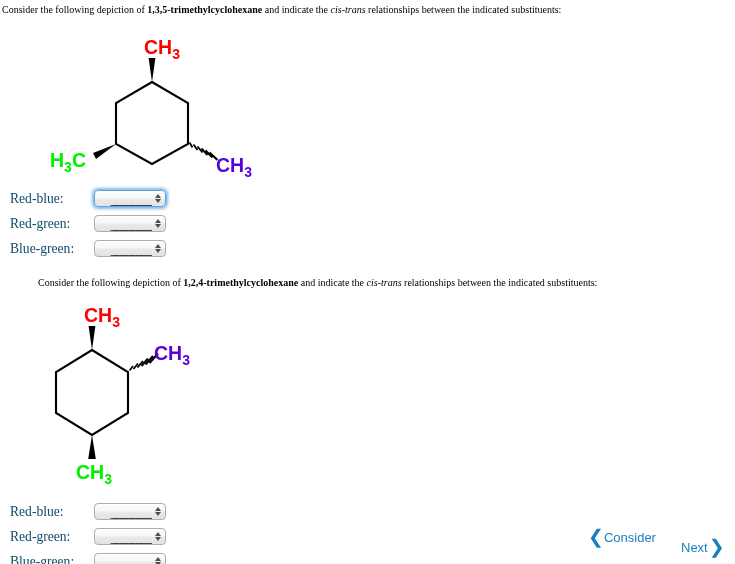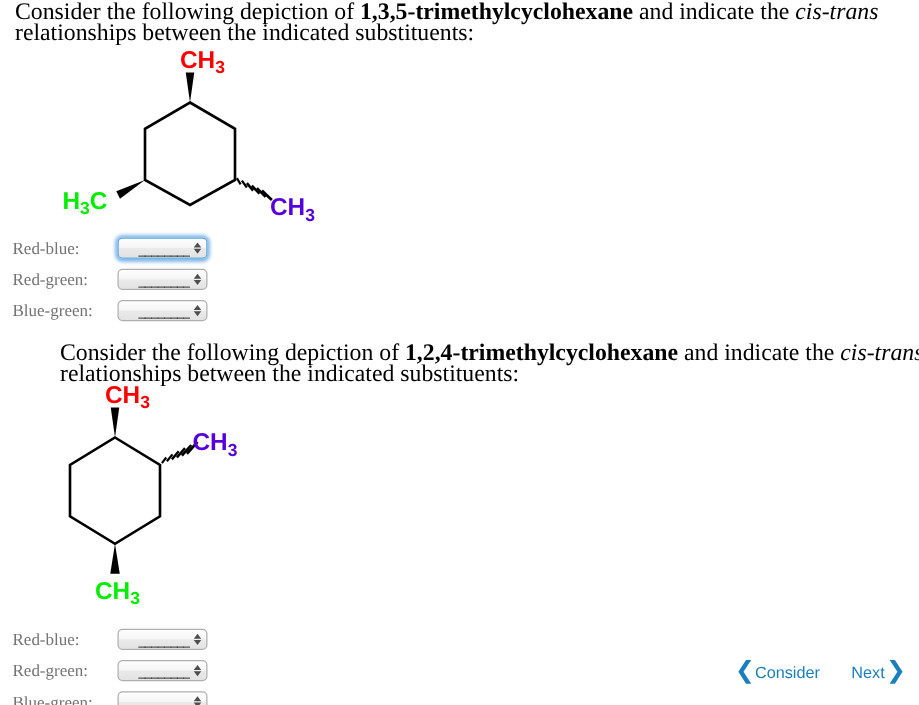--- a/index.html
+++ b/index.html
@@ -13,23 +13,23 @@
     height: 564px;
     position: relative;
     overflow: hidden;
     font-family: "Liberation Serif", "DejaVu Serif", serif;
     color: #000000;
   }
 
   
   .question-block {
     position: absolute;
-    left: 12px;
+    left: 2px;
     width: 712px;
-    font-size: 19px;
+    font-size: 10px;
     line-height: 16.5px;
     color: #000;
   }
   #question-1-text { top: 2px; }
   #question-2-text { top: 275px; margin-left: 36px; }
 
   .chem-name {
     font-weight: bold;
   }
   .italic-term {
@@ -52,21 +52,21 @@
   #answers-2 { top: 499px; }
 
   .answer-row {
     height: 25px;
     display: flex;
     align-items: center;
   }
   .answer-label {
     font-family: "Liberation Serif", "DejaVu Serif", serif;
     font-size: 13.6px;
-    color: #737373;
+    color: #0c4a6e;
     width: 84px;
     white-space: nowrap;
   }
   .answer-select {
     width: 72px;
     height: 17px;
     box-sizing: border-box;
     border: 1px solid #aeaeae;
     border-radius: 4px;
     background: linear-gradient(to bottom, #fdfdfd 0%, #f6f6f6 48%, #eaeaea 52%, #e2e2e2 100%);
@@ -130,21 +130,21 @@
     font-size: 13px;
     color: #1a7fc1;
     text-decoration: none;
     cursor: pointer;
     white-space: nowrap;
     display: flex;
     align-items: center;
     height: 22px;
   }
   #nav-previous { left: 0px; top: 1px; }
-  #nav-next { left: 93px; top: 1px; }
+  #nav-next { left: 93px; top: 11px; }
   .nav-chevron {
     font-size: 19px;
     font-weight: bold;
     line-height: 1;
     color: #1a7fc1;
     position: relative;
     top: -1px;
   }
   .nav-chevron.left  { margin-right: 0px; }
   .nav-chevron.right { margin-left: 1px; }

